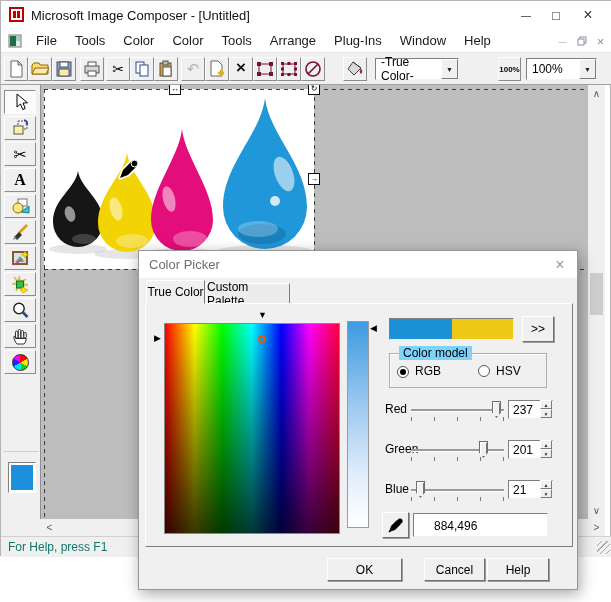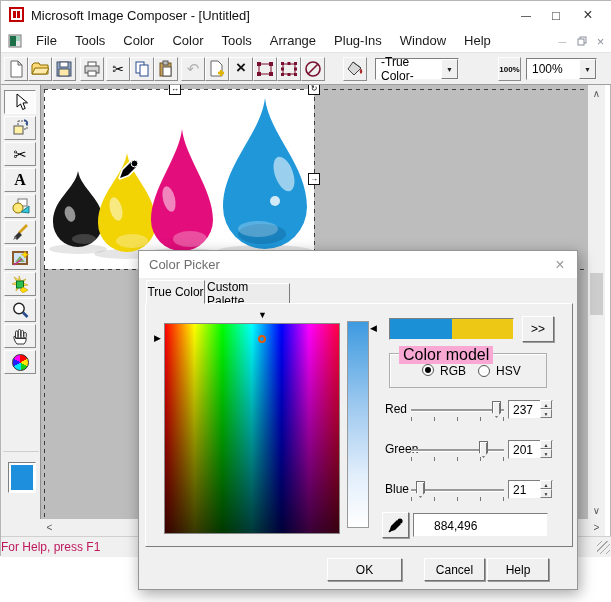--- a/index.html
+++ b/index.html
@@ -26,38 +26,38 @@
   
   .canvas{left:40px;top:84px;width:547px;height:434px;background:#bdbdbd;overflow:hidden;}
   .dashH{position:absolute;height:1px;background:repeating-linear-gradient(90deg,#3c3c3c 0 4px,transparent 4px 8px);}
   .dashV{position:absolute;width:1px;background:repeating-linear-gradient(180deg,#3c3c3c 0 4px,transparent 4px 8px);}
   .handle{position:absolute;width:12px;height:12px;background:#fff;border:1px solid #111;display:flex;align-items:center;justify-content:center;font-size:8px;color:#000;line-height:1;}
   
   .sb{background:#f0f0f0;}
   .sb-arrow{position:absolute;display:flex;align-items:center;justify-content:center;color:#5a5a5a;font-size:10px;background:#f0f0f0;}
   .sb-thumb{position:absolute;background:#cdcdcd;}
   .statusbar{left:0;top:535px;width:611px;height:21px;background:#f0f0f0;border-top:1px solid #d0d0d0;display:flex;align-items:center;}
-  .status-text{font-size:12px;color:#be185d;margin-left:0;}
+  .status-text{font-size:12px;color:#0f766e;margin-left:7px;}
   .grip{position:absolute;right:2px;bottom:3px;width:13px;height:13px;background:repeating-linear-gradient(135deg,transparent 0 3px,#a9a9a9 3px 4px);}
   
   .dialog{left:138px;top:250px;width:440px;height:340px;background:#f0f0f0;border:1px solid #969696;box-shadow:2px 4px 14px rgba(0,0,0,.35);}
   .dlg-title{position:absolute;left:0;top:0;width:100%;height:27px;background:#fff;}
   .dlg-title span{font-size:13px;color:#6e6e6e;margin-left:10px;line-height:27px;}
   .tab{position:absolute;font-size:12px;color:#000;background:#f0f0f0;border:1px solid;border-color:#fff #7c7c7c transparent #fff;display:flex;align-items:center;justify-content:center;}
   .tabpanel{position:absolute;left:6px;top:52px;width:428px;height:244px;background:#f0f0f0;border:1px solid;border-color:#fff #7c7c7c #7c7c7c #fff;}
   .btn3d{background:#f0f0f0;border:1px solid;border-color:#fff #707070 #707070 #fff;box-shadow:1px 1px 0 #9c9c9c;display:flex;align-items:center;justify-content:center;font-size:12px;color:#000;}
   .sunken{background:#fff;border:1px solid;border-color:#7f7f7f #f0f0f0 #f0f0f0 #7f7f7f;}
   .grad{position:absolute;border:1px solid #888;
     background:linear-gradient(to bottom,rgba(0,0,0,0) 0%,rgba(0,0,0,.78) 100%),
                linear-gradient(90deg,#ff0000,#ffff00 17%,#00ff00 33%,#00ffff 50%,#0000ff 67%,#ff00ff 83%,#ff0040 100%);}
   .strip{position:absolute;border:1px solid #9a9a9a;background:linear-gradient(to bottom,#3e9ae0 0%,#9cc8ef 40%,#e2eefb 75%,#ffffff 100%);}
   .marker{position:absolute;color:#000;font-size:9px;line-height:1;}
   .ring{position:absolute;width:8px;height:8px;border:2px solid #e2590e;border-radius:50%;}
   .group{position:absolute;border:1px solid #aeaeae;box-shadow:inset 1px 1px 0 #fff;}
-  .group-label{position:absolute;top:-8px;left:9px;background:#f9a8d4;padding:0 4px;font-size:16px;color:#000;}
+  .group-label{position:absolute;top:-8px;left:9px;background:#7dd3fc;padding:0 4px;font-size:12px;color:#000;}
   .radio{width:12px;height:12px;border:1px solid #555;border-radius:50%;background:#fff;position:relative;}
   .radio.sel::after{content:"";position:absolute;left:2px;top:2px;width:6px;height:6px;background:#000;border-radius:50%;}
   .rlabel{font-size:12px;color:#000;margin-left:6px;}
   .ch-label{position:absolute;font-size:12px;color:#000;}
   .track{position:absolute;height:3px;background:#9a9a9a;border-bottom:1px solid #fff;}
   .thumb{position:absolute;top:-8px;width:9px;height:17px;background:#f0f0f0;clip-path:polygon(0 0,100% 0,100% 68%,50% 100%,0 68%);box-shadow:inset 1px 1px 0 #fff,inset -1px -1px 0 #777;border:1px solid #6e6e6e;}
   .tick{position:absolute;width:1px;height:4px;background:#777;}
   .valbox{position:absolute;width:45px;height:19px;font-size:12px;color:#000;padding:2px 0 0 4px;}
   .spin{position:absolute;width:12px;height:19px;}
   .spin div{height:9px;background:#f0f0f0;border:1px solid;border-color:#fff #7c7c7c #7c7c7c #fff;display:flex;align-items:center;justify-content:center;font-size:5px;color:#333;}
@@ -394,21 +394,21 @@
     <div class="abs sunken" style="left:250px;top:67px;width:125px;height:22px;display:flex">
       <div style="width: 50%; height: 100%; background: rgb(27, 144, 214);"></div>
       <div style="width: 50%; height: 100%; background: rgb(237, 201, 21);"></div>
     </div>
     <div class="abs btn3d" style="left:383px;top:65px;width:32px;height:26px">
         <span>&gt;&gt;</span>
       </div>
 
     <div class="group" style="left:250px;top:102px;width:158px;height:35px">
       <span class="group-label">Color model</span>
-      <div class="abs" style="left:32px;top:10px;display:flex;align-items:flex-start">
+      <div class="abs" style="left:7px;top:10px;display:flex;align-items:flex-end">
         <span class="radio sel"></span>
         <span class="rlabel">RGB</span>
       </div>
       <div class="abs" style="left:88px;top:10px;display:flex;align-items:center">
         <span class="radio"></span>
         <span class="rlabel">HSV</span>
       </div>
     </div>
 
     <span class="ch-label" style="left:246px;top:151px">Red</span>

